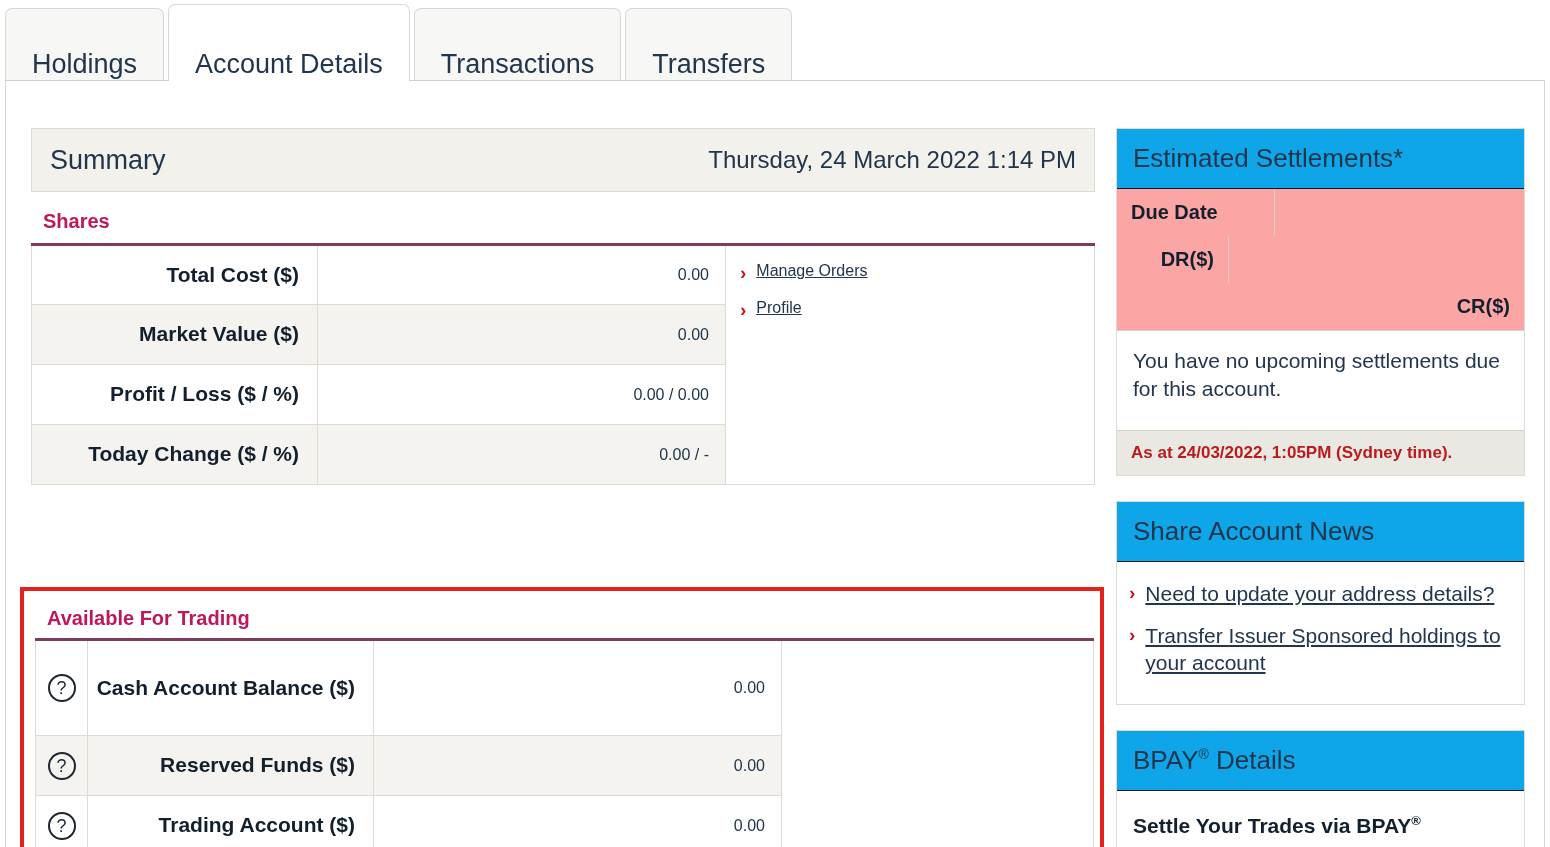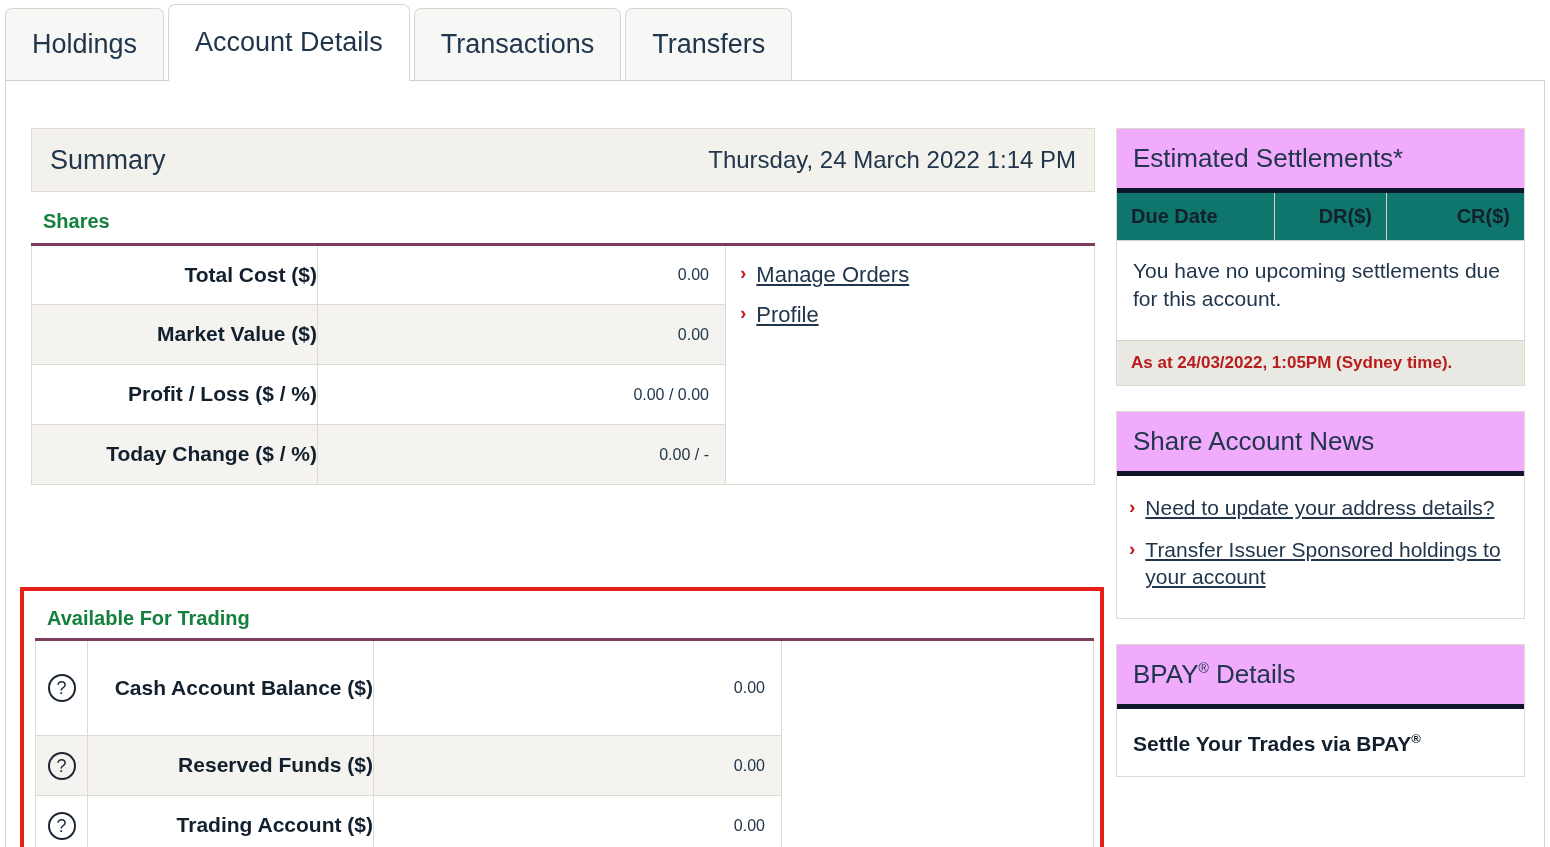--- a/index.html
+++ b/index.html
@@ -23,21 +23,21 @@
     display: flex;
     align-items: flex-end;
     gap: 4px;
     border-bottom: 1px solid #cfcfcf;
     z-index: 3;
   }
   .tab {
     height: 72px;
     padding: 0 26px;
     display: flex;
-    align-items: center;
+    align-items: flex-end;
     justify-content: center;
     font-size: 27px;
     color: #21364c;
     background: #f7f7f5;
     border: 1px solid #d6d6d2;
     border-bottom: none;
     border-radius: 7px 7px 0 0;
     white-space: nowrap;
     cursor: pointer;
     position: relative;
@@ -84,41 +84,41 @@
     align-items: center;
     justify-content: space-between;
     padding: 0 18px;
   }
   .summary-title { font-size: 27px; color: #21364c; font-weight: 400; }
   .summary-date  { font-size: 24px; color: #21364c; }
 
   .section-head {
     font-size: 20px;
     font-weight: bold;
-    color: #15803d;
+    color: #be185d;
     padding: 18px 12px 10px 12px;
   }
 
   
   .dtable {
     width: 100%;
     border-collapse: collapse;
     border-top: 3px solid #7c3d5c;
     table-layout: fixed;
   }
   .dtable td {
     border: 1px solid #dedad2;
     height: 60px;
     vertical-align: middle;
   }
   .dtable tr.odd td  { background: #ffffff; }
   .dtable tr.even td { background: #f4f3ef; }
 
   .col-help  { width: 52px; text-align: center; }
-  .col-label { width: 286px; text-align: right; padding-right: 0; }
+  .col-label { width: 286px; text-align: right; padding-right: 18px; }
   .col-value { width: 408px; text-align: right; padding-right: 16px; }
   .col-links { width: auto; }
 
   .lbl {
     font-size: 21px;
     font-weight: bold;
     color: #12202e;
     line-height: 1.25;
   }
   .val { font-size: 16px; color: #21364c; }
@@ -139,21 +139,21 @@
   .linkcell { vertical-align: top !important; padding: 14px 0 0 14px; }
   .linklist { list-style: none; }
   .linklist li {
     display: flex;
     align-items: flex-start;
     gap: 10px;
     margin-bottom: 10px;
   }
   .chev { color: #c11a1a; font-size: 19px; font-weight: bold; line-height: 1.4; }
   .alink {
-    font-size: 22px;
+    font-size: 16px;
     color: #21364c;
     text-decoration: underline;
     cursor: pointer;
     line-height: 1.35;
   }
 
   
   .aft-wrap {
     position: absolute;
     left: 14px;
@@ -168,29 +168,29 @@
 
   
   .right-col {
     position: absolute;
     left: 1110px;
     top: 48px;
     width: 409px;
   }
   .card { border: 1px solid #dedad2; background: #ffffff; margin-bottom: 25px; }
   .card-head {
-    background: #f0abfc;
-    border-bottom: 5px solid #0f172a;
+    background: #0ea5e9;
+    border-bottom: 1px solid #0f172a;
     padding: 14px 16px;
     font-size: 26px;
     color: #21364c;
   }
   .card-head sup { font-size: 14px; vertical-align: super; }
 
-  .st-head { display: flex; background: #0f766e; border-bottom: 1px solid #d6d2ca; }
+  .st-head { display: flex; background: #fca5a5; border-bottom: 1px solid #d6d2ca; flex-direction: column; }
   .st-head div {
     font-size: 20px;
     font-weight: bold;
     color: #12202e;
     padding: 12px 14px;
   }
   .st-c1 { width: 158px; text-align: left; border-right: 1px solid #d6d2ca; }
   .st-c2 { width: 112px; text-align: right; border-right: 1px solid #d6d2ca; }
   .st-c3 { flex: 1; text-align: right; }
 

